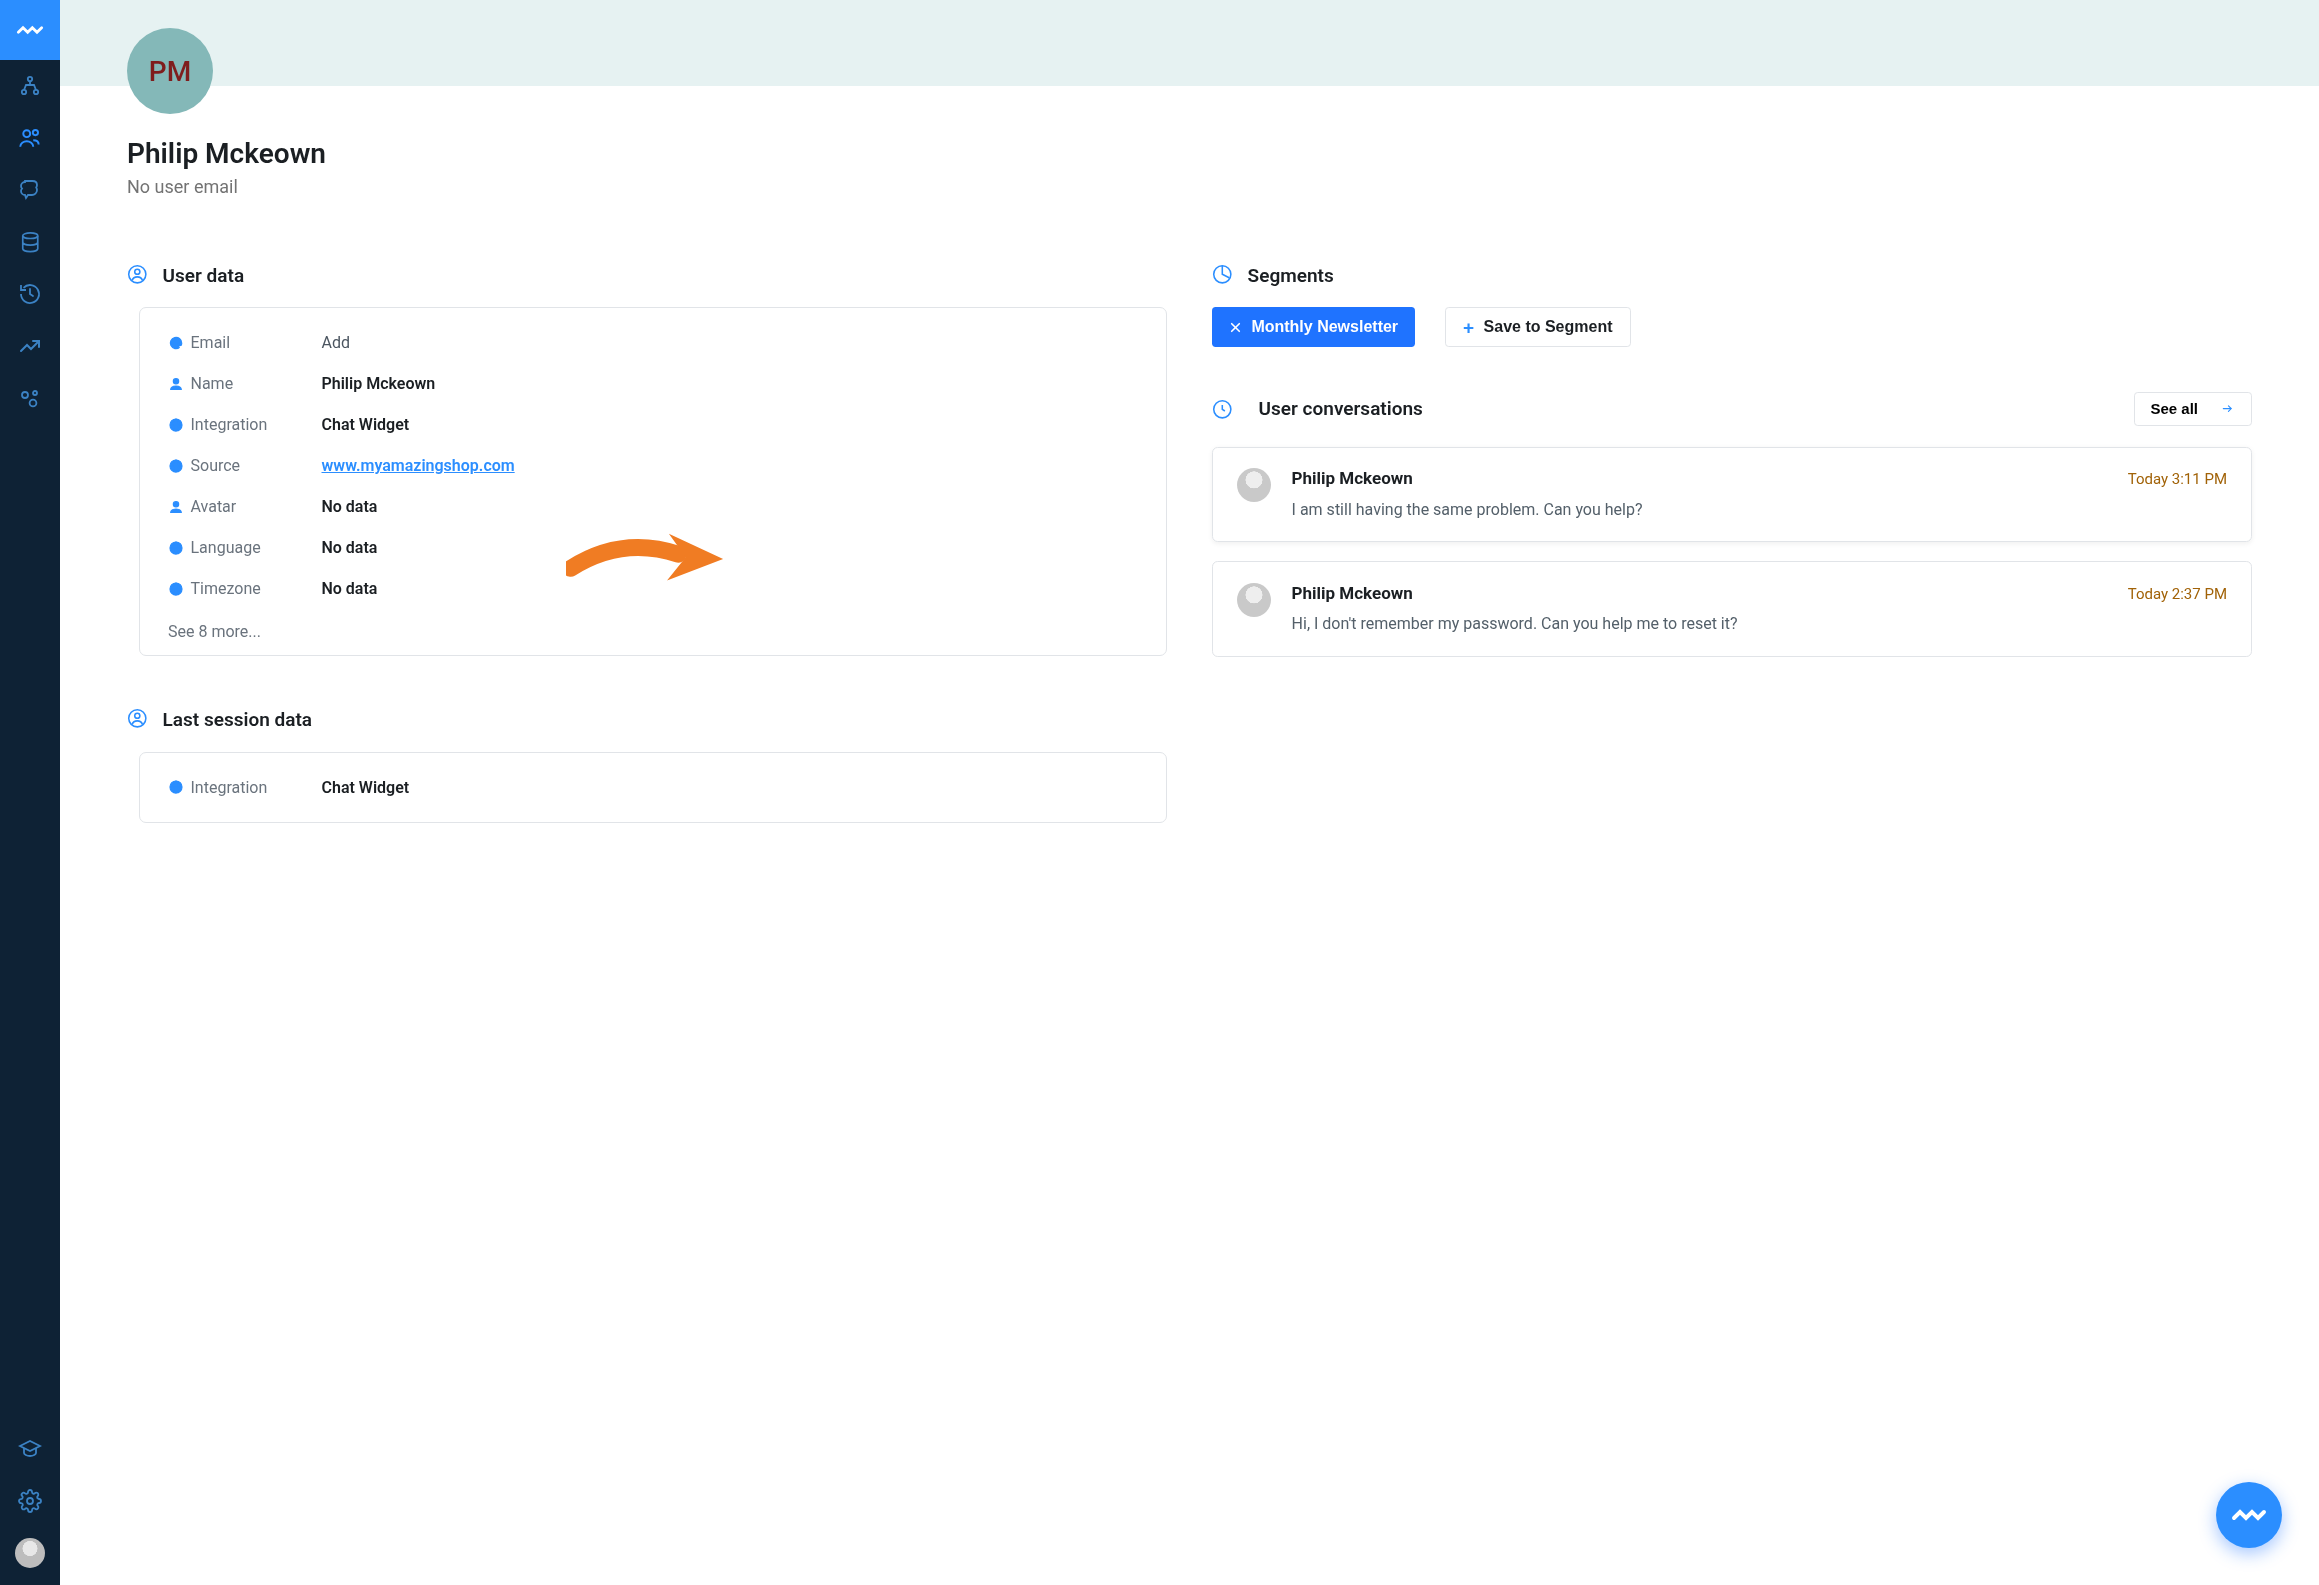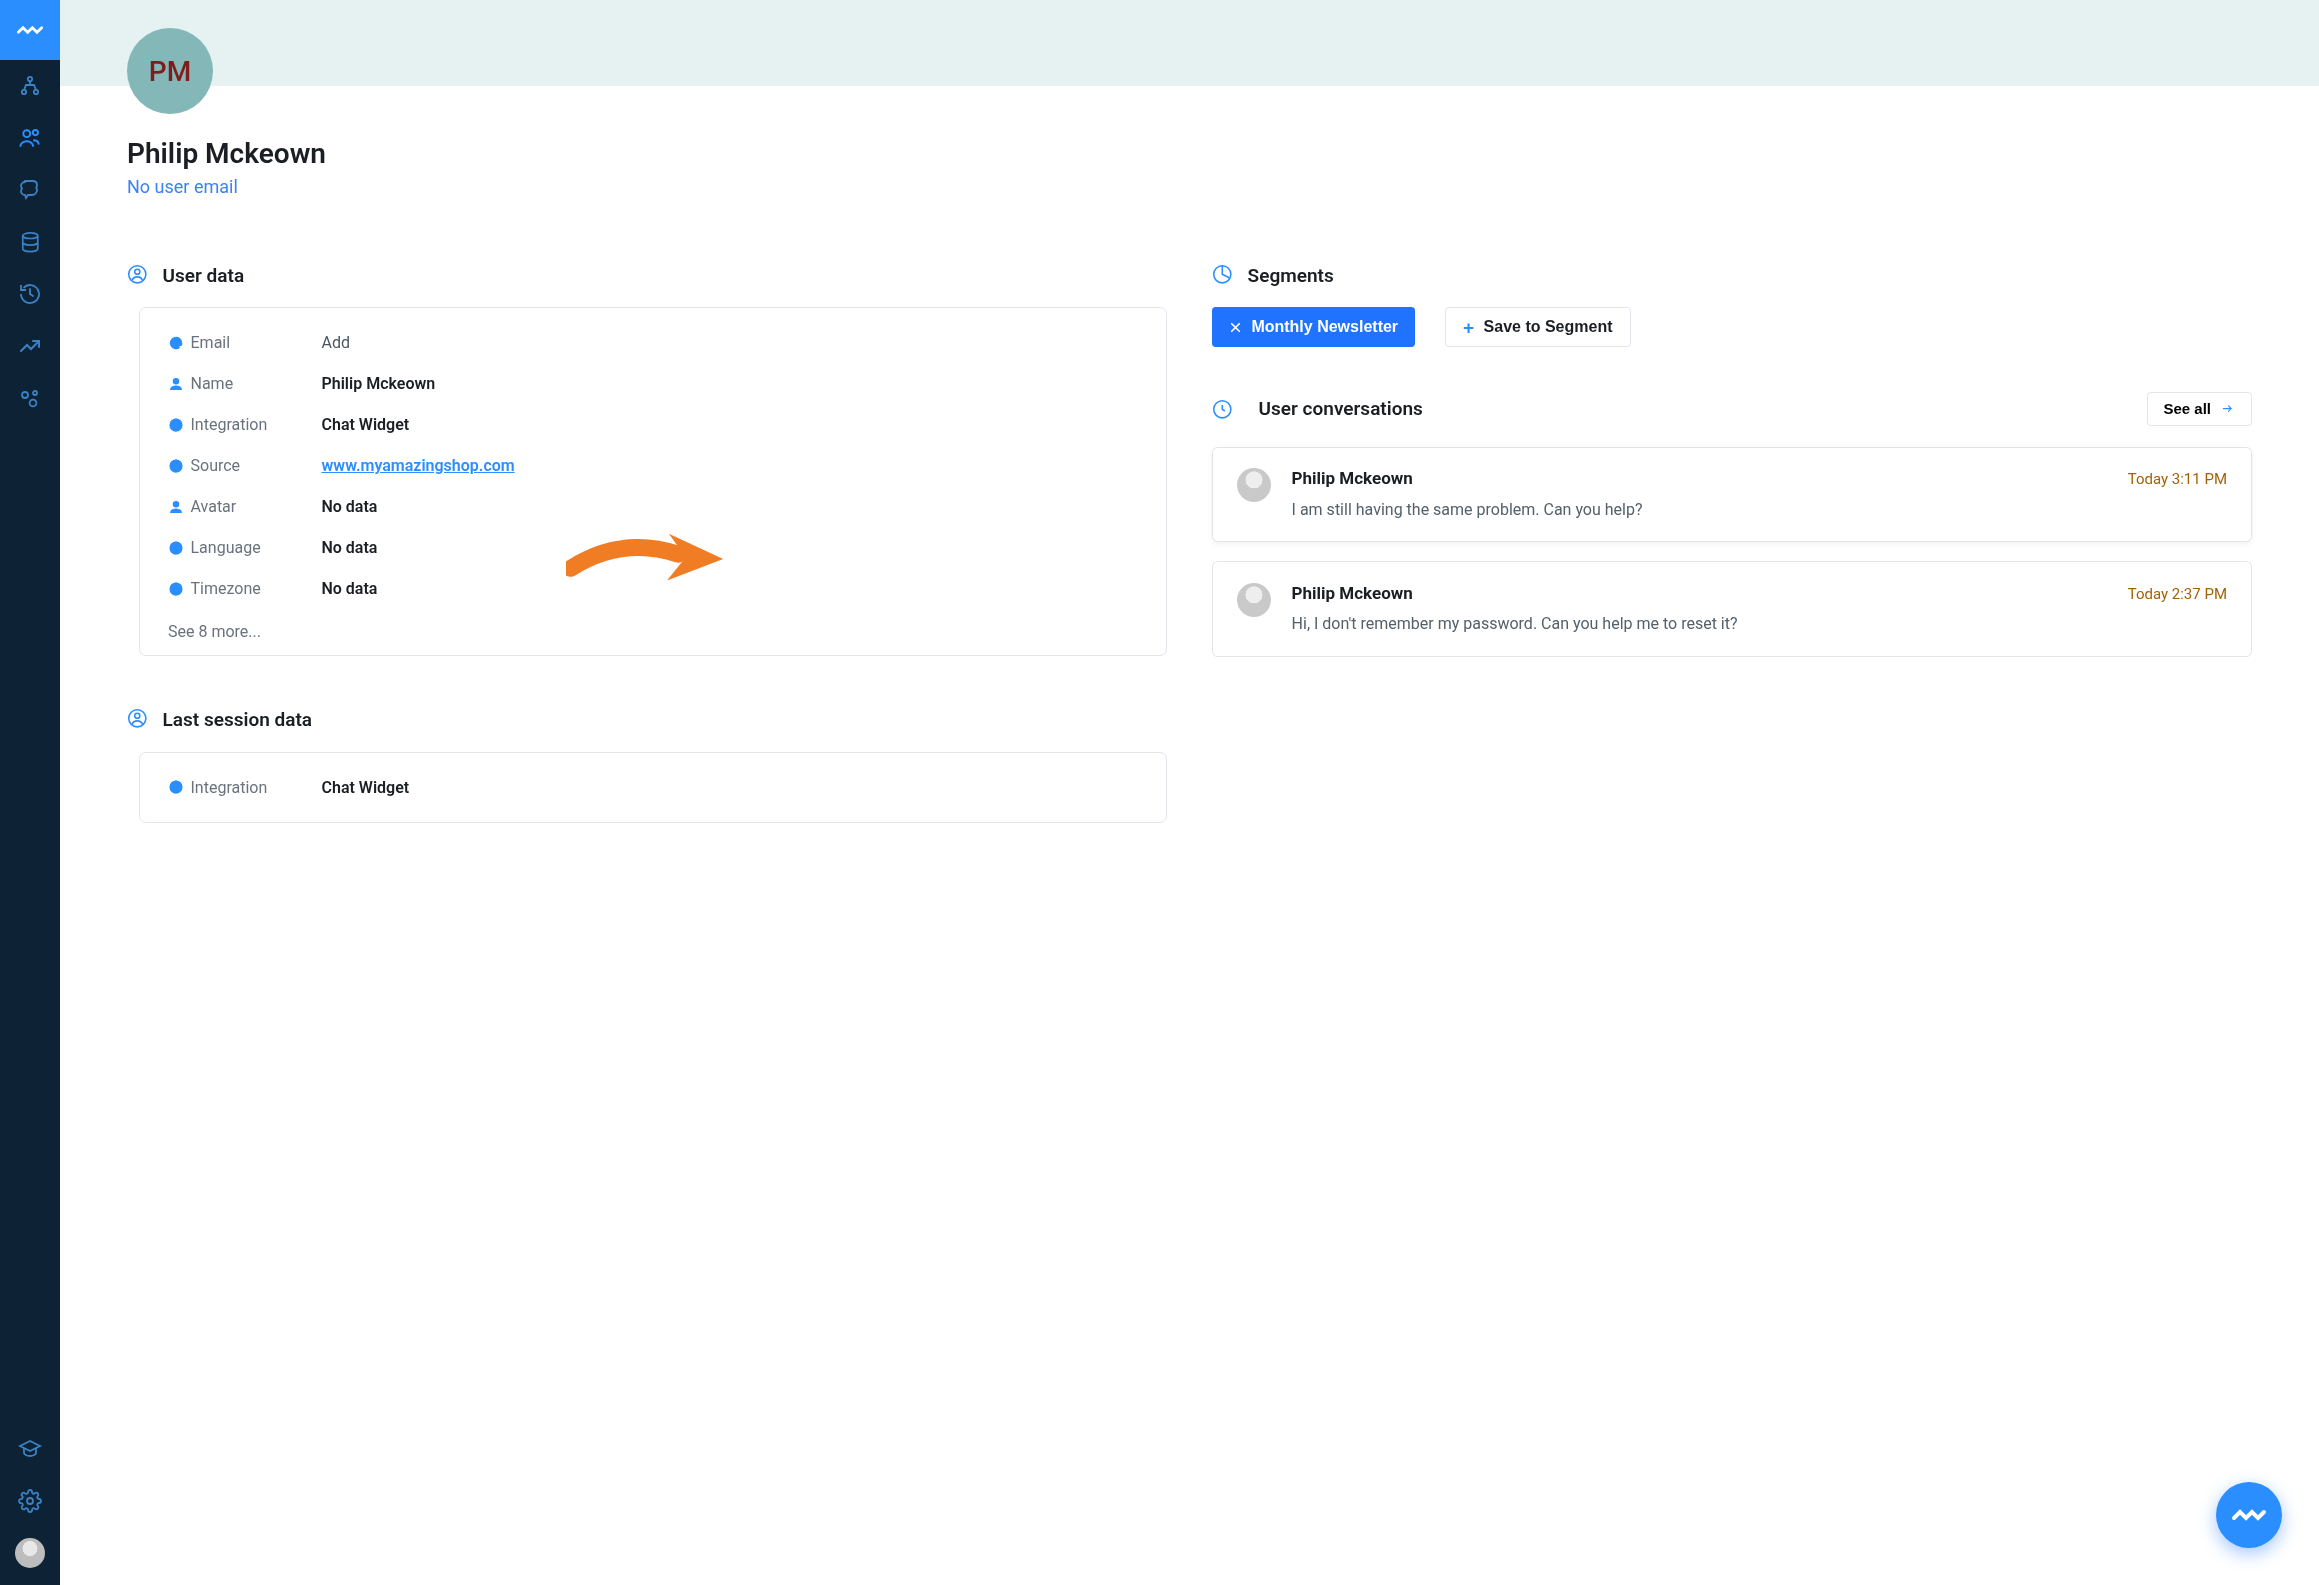--- a/index.html
+++ b/index.html
@@ -55,21 +55,21 @@
   }
   .profile-header { position: relative; }
   .profile-avatar {
     width: 86px; height: 86px; border-radius: 50%;
     background: #84b8b8;
     display: flex; align-items: center; justify-content: center;
     color: #7f1d1d; font-size: 28px; font-weight: 500;
     position: absolute; top: -58px;
   }
   .profile-name { padding-top: 51px; font-size: 28px; font-weight: 600; }
-  .profile-sub  { color: #3b82f6; font-size: 18px; margin-top: 5.6px; }
+  .profile-sub  { color: #737373; font-size: 18px; margin-top: 5.6px; }
 
   .columns { display: flex; gap: 45px; margin-top: 67px; }
   .col-left, .col-right { flex: 1; min-width: 0; }
 
   .section-head {
     display: flex; gap: 15px;
     font-size: 19px; font-weight: 600;
     margin-bottom: 20.6px;
   }
   .section-head.with-action { justify-content: space-between; }
@@ -105,21 +105,21 @@
     border-radius: 3.7px; padding: 9.4px 17px;
     font-size: 16px; font-weight: 600;
     display: inline-flex; align-items: center; gap: 9.4px;
     cursor: pointer;
   }
   .chip-secondary .plus { color: #2b8eff; font-weight: 700; font-size: 19px; line-height: 1; }
 
   .btn-seeall {
     border: 0.9px solid #e1e4e8; background: #fff; border-radius: 3.7px;
     padding: 7.5px 15px; font-size: 15px; font-weight: 600;
-    display: inline-flex; align-items: center; gap: 8px;
+    display: inline-flex; align-items: center; gap: 21px;
     cursor: pointer;
   }
 
   
   .conv-card {
     border: 0.9px solid #e1e4e8; border-radius: 5.6px;
     padding: 20.6px 24px; display: flex; gap: 20.6px;
     margin-bottom: 19px; cursor: pointer;
   }
   .conv-card.active { box-shadow: 0 1.9px 5.6px rgba(0,0,0,.06); }

